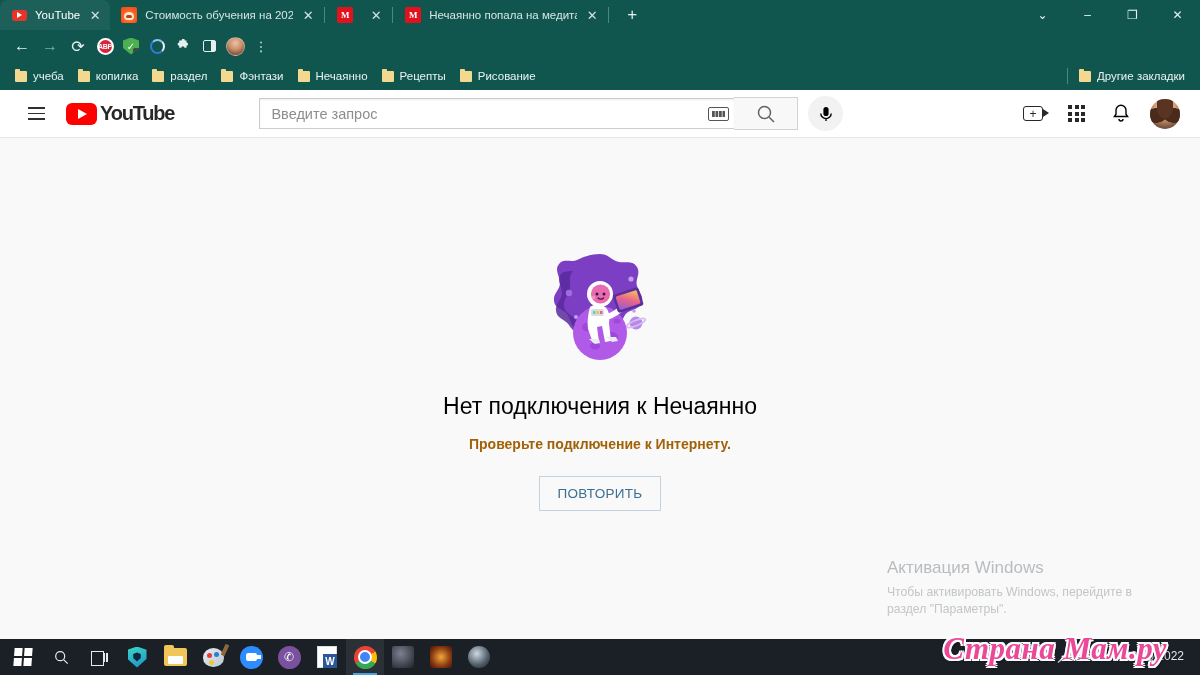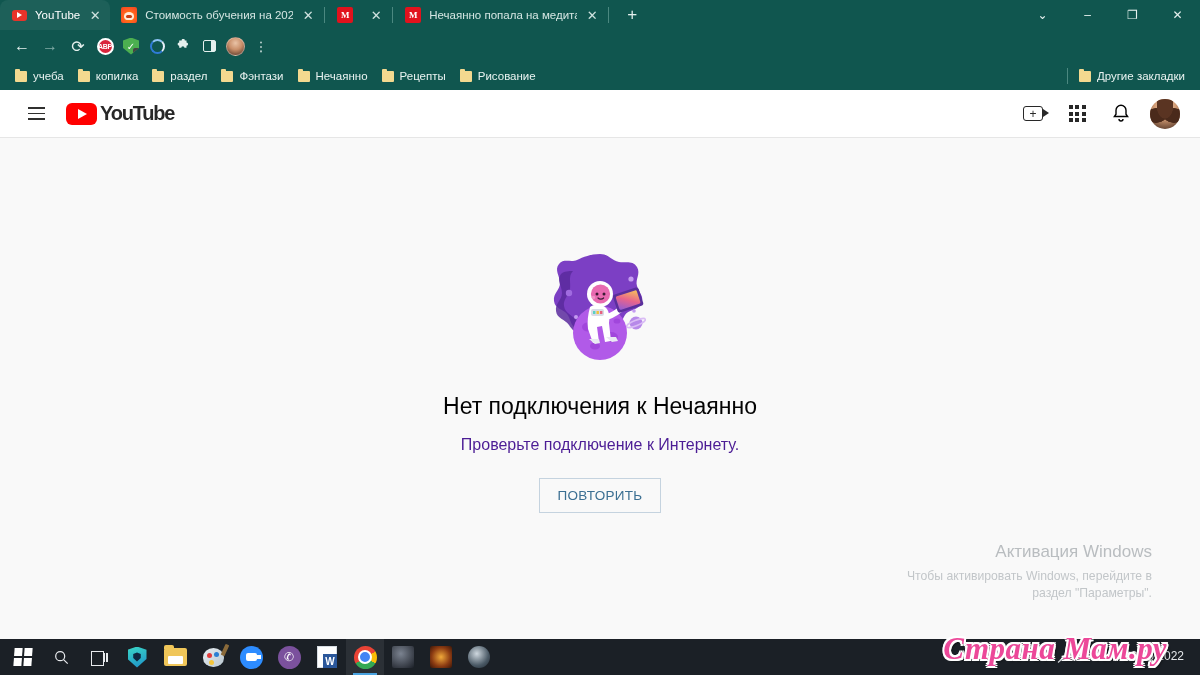--- a/index.html
+++ b/index.html
@@ -245,31 +245,31 @@
   
   .offline {
     height: 501px; background: #f9f9f9;
     display: flex; flex-direction: column; align-items: center;
     padding-top: 111px; position: relative;
   }
   .illus { width: 115px; height: 115px; position: relative; }
   .offline-title {
     font-size: 23px; color: #030303; margin-top: 29px; font-weight: normal;
   }
-  .offline-sub { font-size: 16px; color: #4c1d95; margin-top: 16px; }
+  .offline-sub { font-size: 14px; color: #a16207; margin-top: 16px; font-weight: bold; }
   .retry-btn {
     margin-top: 24px; border: 1px solid #c5d3df; color: #3b6f92; background: transparent;
     font-size: 13.5px; padding: 9px 18px; letter-spacing: .3px;
     font-family: "Liberation Sans", sans-serif;
   }
 
   
   .activation {
-    position: absolute; right: 48px; bottom: 36px;
-    color: #bfc3c6; text-align: right; line-height: 1.45;
+    position: absolute; right: 48px; bottom: 20px;
+    color: #bfc3c6; text-align: left; line-height: 1.45;
     font-family: "Liberation Sans", sans-serif;
   }
   .act-title { font-size: 17px; color: #b9bdc0; }
   .act-sub { font-size: 12.2px; color: #c2c6c9; max-width: 265px; margin-top: 3px; }
 
   
   .taskbar {
     position: absolute; left: 0; bottom: 0; width: 1200px; height: 36px;
     background: #1b2026; display: flex; align-items: center; padding-left: 4px;
   }
@@ -484,20 +484,38 @@
       <div class="hamburger">
           <span></span>
           <span></span>
           <span></span>
         </div>
       <div class="yt-logo">
         <span class="yt-play"></span>
         <span class="yt-word">YouTube</span>
       </div>
 
+      <div class="yt-search-wrap">
+        <div class="yt-search-box">
+          <input class="yt-search-input" placeholder="Введите запрос" style="">
+          <span class="kbd-icon"></span>
+        </div>
+        <div class="yt-search-btn">
+          <svg width="20" height="20" viewBox="0 0 20 20">
+              <circle cx="8.5" cy="8.5" r="6" fill="none" stroke="#5f6368" stroke-width="1.5"></circle>
+              <line x1="13" y1="13" x2="18" y2="18" stroke="#5f6368" stroke-width="1.5"></line>
+            </svg>
+        </div>
+        <div class="mic-btn">
+          <svg width="18" height="18" viewBox="0 0 18 18">
+              <rect x="6.4" y="2" width="5.2" height="9" rx="2.6" fill="#030303"></rect>
+              <path d="M3.8 8.4a5.2 5.2 0 0010.4 0M9 13.6V16" fill="none" stroke="#030303" stroke-width="1.4"></path>
+            </svg>
+        </div>
+      </div>
 
       <div class="yt-right">
         <div class="yt-ico-btn">
             <span class="cam-ico">+</span>
           </div>
         <div class="yt-ico-btn">
             <span class="grid-ico">
               <i></i>
               <i></i>
               <i></i>

